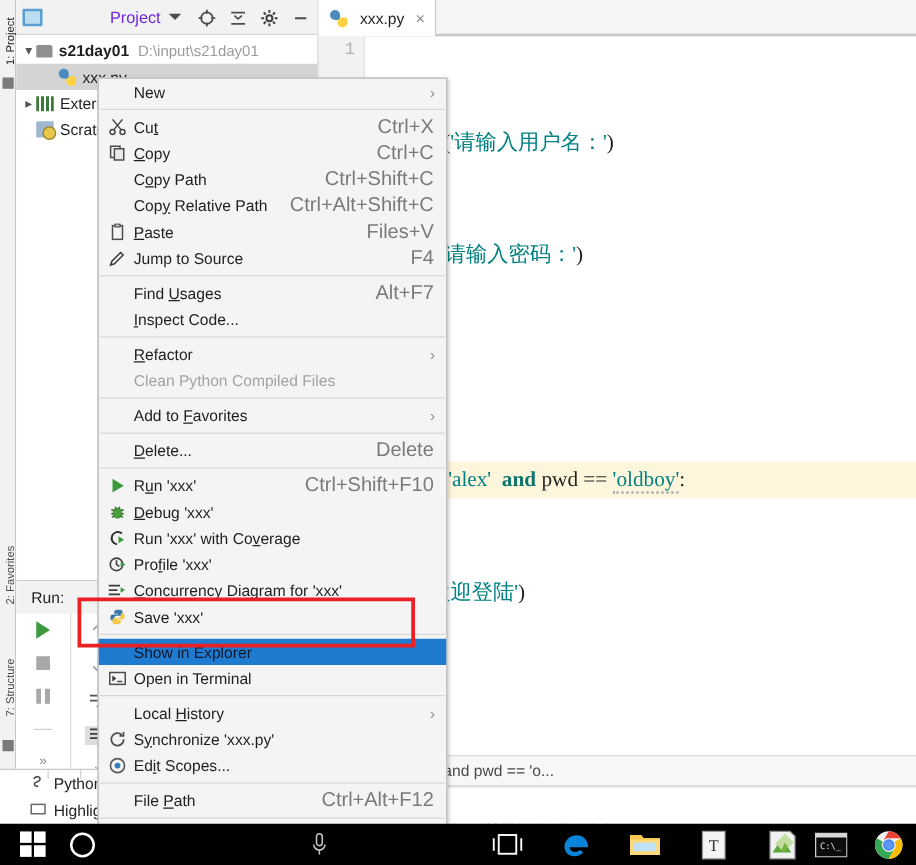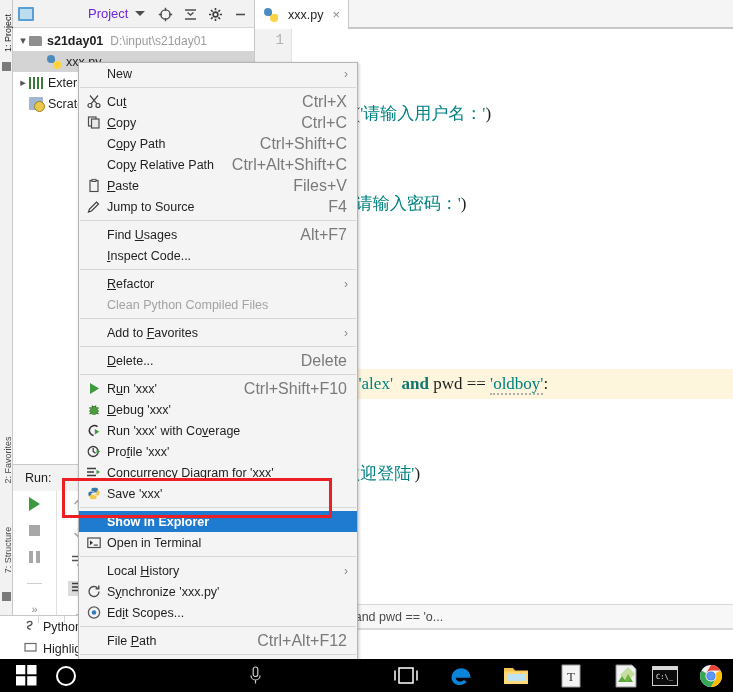--- a/index.html
+++ b/index.html
@@ -165,21 +165,21 @@
 
   
   .ctx {
     position: absolute; left: 78px; top: 62px; width: 280px;
     background: #f4f4f4; border: 1px solid #b5b5b5;
     box-shadow: 1px 1px 3px rgba(0,0,0,.22);
     font-size: 12.5px; color: #1f1f1f; z-index: 40;
   }
   .mi { position: relative; height: 21px; display: flex; align-items: center; padding-left: 28px; }
   .mi.gray { color: #a3a3a3; }
-  .mi.hl { background: #1f7bd0; color: #ffffff; font-weight: bold; }
+  .mi.hl { background: #1f7bd0; color: #0f172a; }
   .mi-acc { position: absolute; right: 10px; color: #7a7a7a; font-size: 16px; }
   .mi-arrow { position: absolute; right: 9px; color: #8a8a8a; font-size: 12px; }
   .sep { height: 1px; background: #d7d7d7; margin: 3px 1px; }
   .mi-ico { position: absolute; left: 7px; top: 50%; transform: translateY(-50%);
             width: 15px; height: 15px; display: flex; align-items: center; justify-content: center; }
   .mi-ico svg { display: block; }
   .u { text-decoration: underline; }
 
   .redbox {
     position: absolute; left: 62px; top: 478px; width: 270px; height: 40px;

